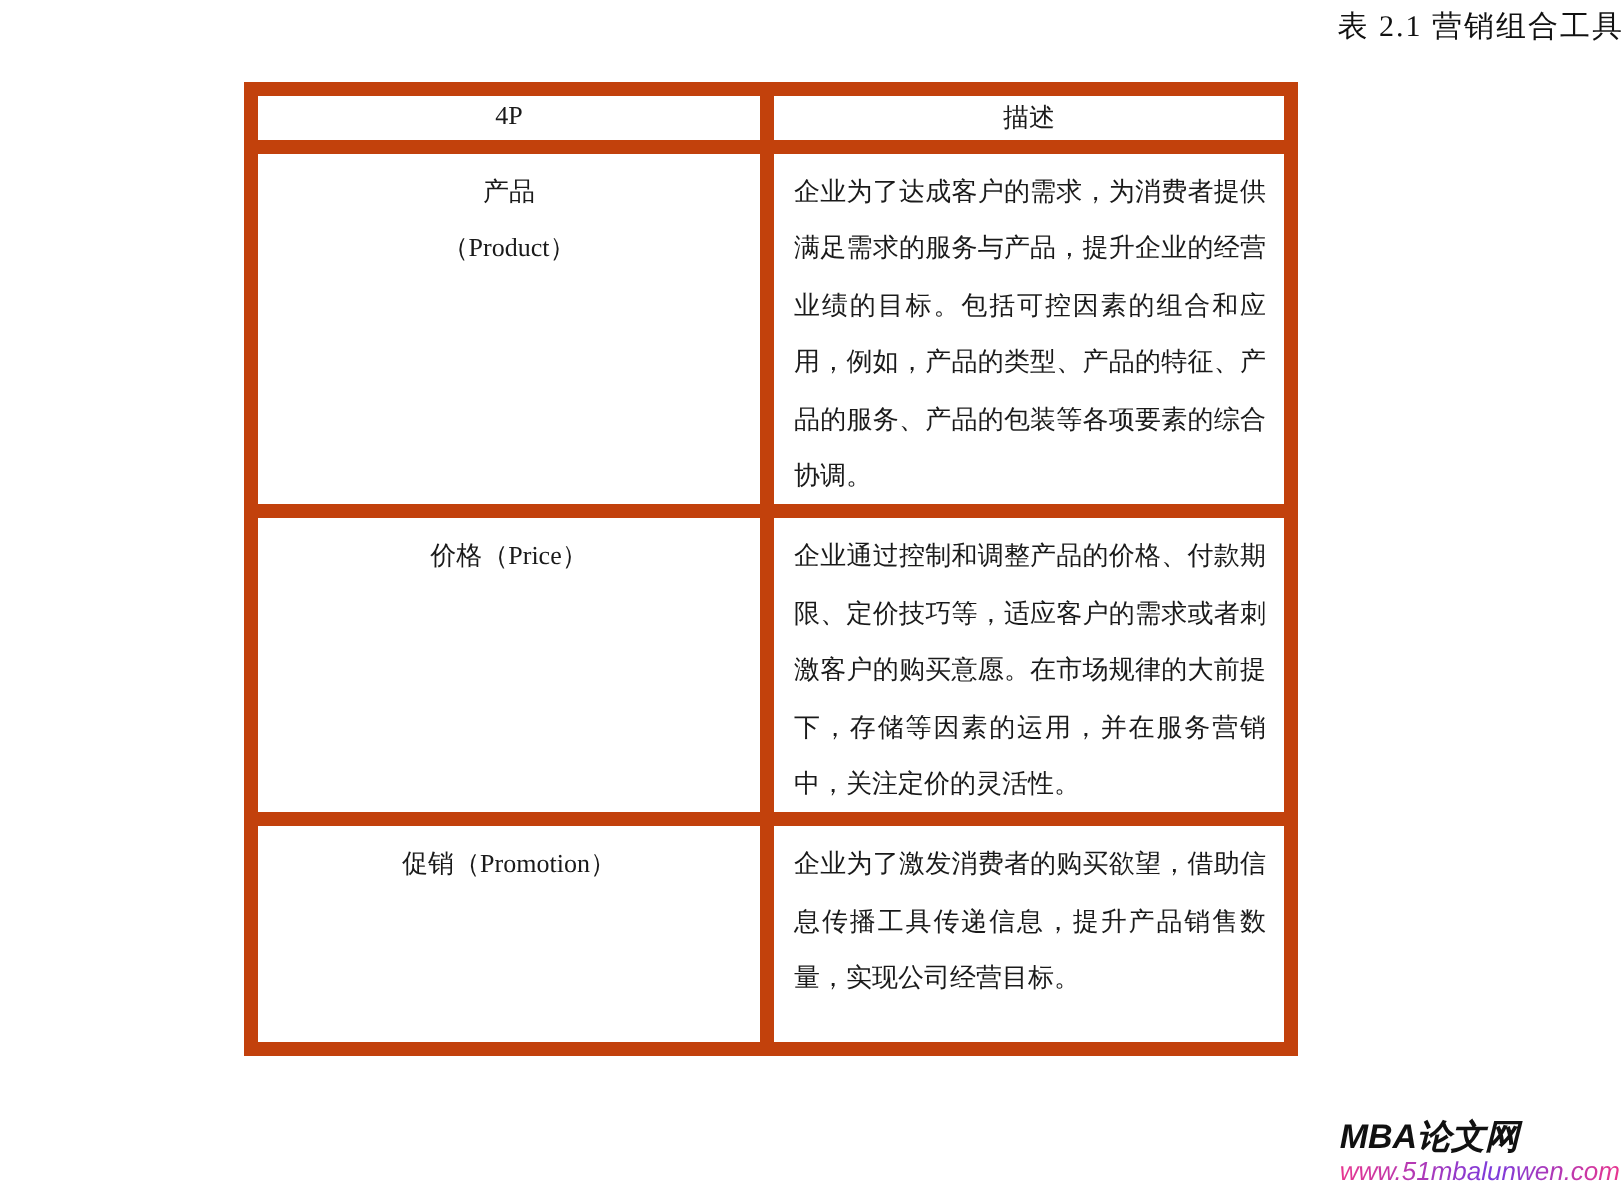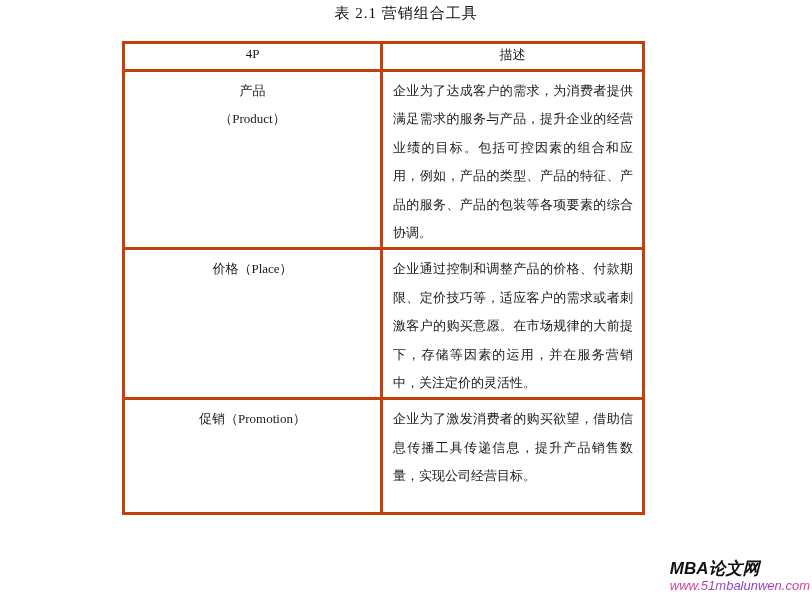--- a/index.html
+++ b/index.html
@@ -8,35 +8,35 @@
     background: #ffffff;
     font-family: "Liberation Serif", "DejaVu Serif", serif;
     color: #1a1a1a;
     position: relative;
     overflow: hidden;
   }
   .doc-title {
     position: absolute;
     top: 4px; left: 0;
     width: 100%;
-    text-align: center;
+    text-align: right;
     font-size: 15px;
     letter-spacing: 1px;
     color: #111111;
   }
   table.mix-table {
     position: absolute;
     left: 122px; top: 41px;
     width: 520px;
     border-collapse: collapse;
     table-layout: fixed;
     border: 2px solid #000000;
   }
   table.mix-table td, table.mix-table th {
-    border: 3px solid #c2410c;
+    border: 7px solid #c2410c;
     vertical-align: top;
     font-weight: normal;
     font-size: 13px;
   }
   th.hdr-cell {
     height: 28px;
     text-align: center;
     vertical-align: middle;
     font-size: 12.5px;
     padding: 2px 4px;
@@ -91,21 +91,21 @@
       <tr>
     <th class="hdr-cell">4P</th>
     <th class="hdr-cell">描述</th>
   </tr>
   <tr class="row-product">
     <td class="label-cell">产品
 （Product）</td>
     <td class="desc-cell">企业为了达成客户的需求，为消费者提供满足需求的服务与产品，提升企业的经营业绩的目标。包括可控因素的组合和应用，例如，产品的类型、产品的特征、产品的服务、产品的包装等各项要素的综合协调。</td>
   </tr>
   <tr class="row-price">
-    <td class="label-cell">价格（Place）</td>
+    <td class="label-cell">价格（Price）</td>
     <td class="desc-cell">企业通过控制和调整产品的价格、付款期限、定价技巧等，适应客户的需求或者刺激客户的购买意愿。在市场规律的大前提下，存储等因素的运用，并在服务营销中，关注定价的灵活性。</td>
   </tr>
   <tr class="row-promo">
     <td class="label-cell">促销（Promotion）</td>
     <td class="desc-cell">企业为了激发消费者的购买欲望，借助信息传播工具传递信息，提升产品销售数量，实现公司经营目标。</td>
   </tr>
 </tbody>
   </table>
 
 <div class="watermark">

